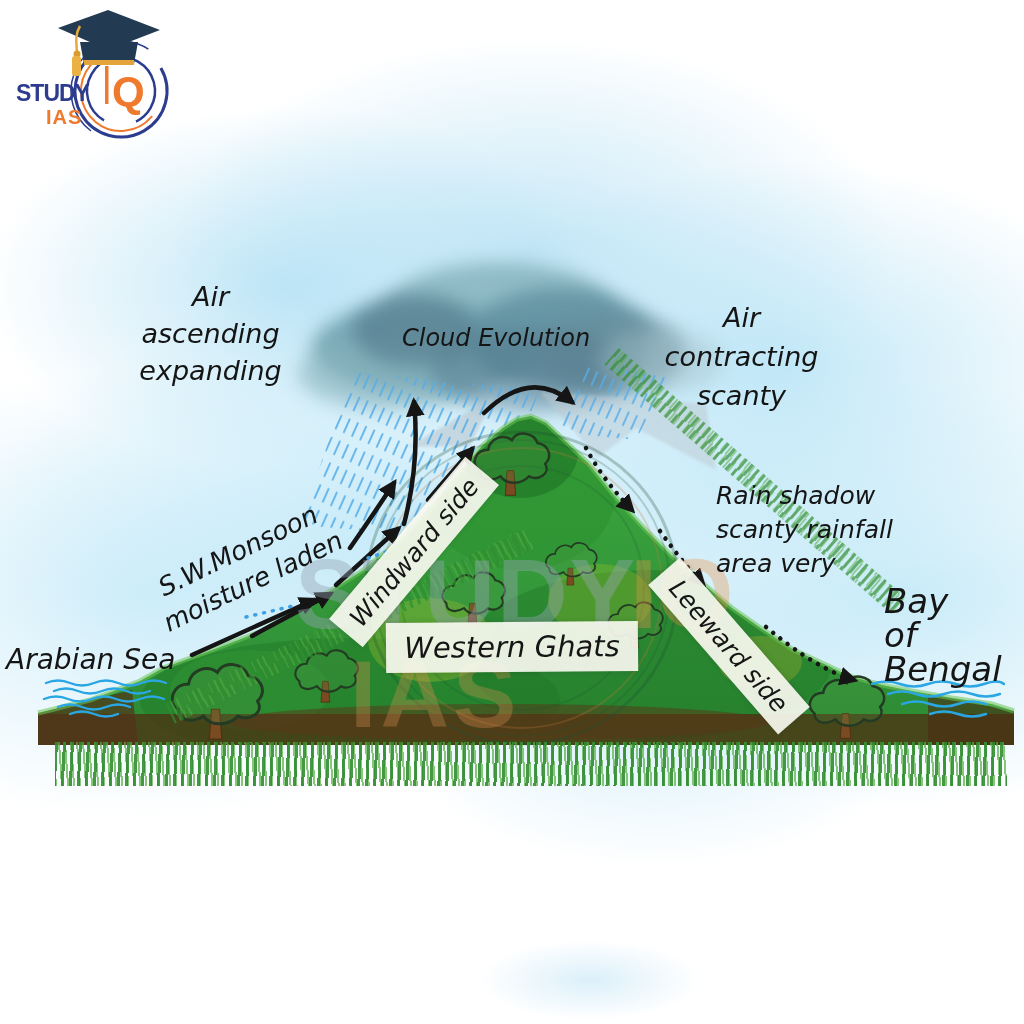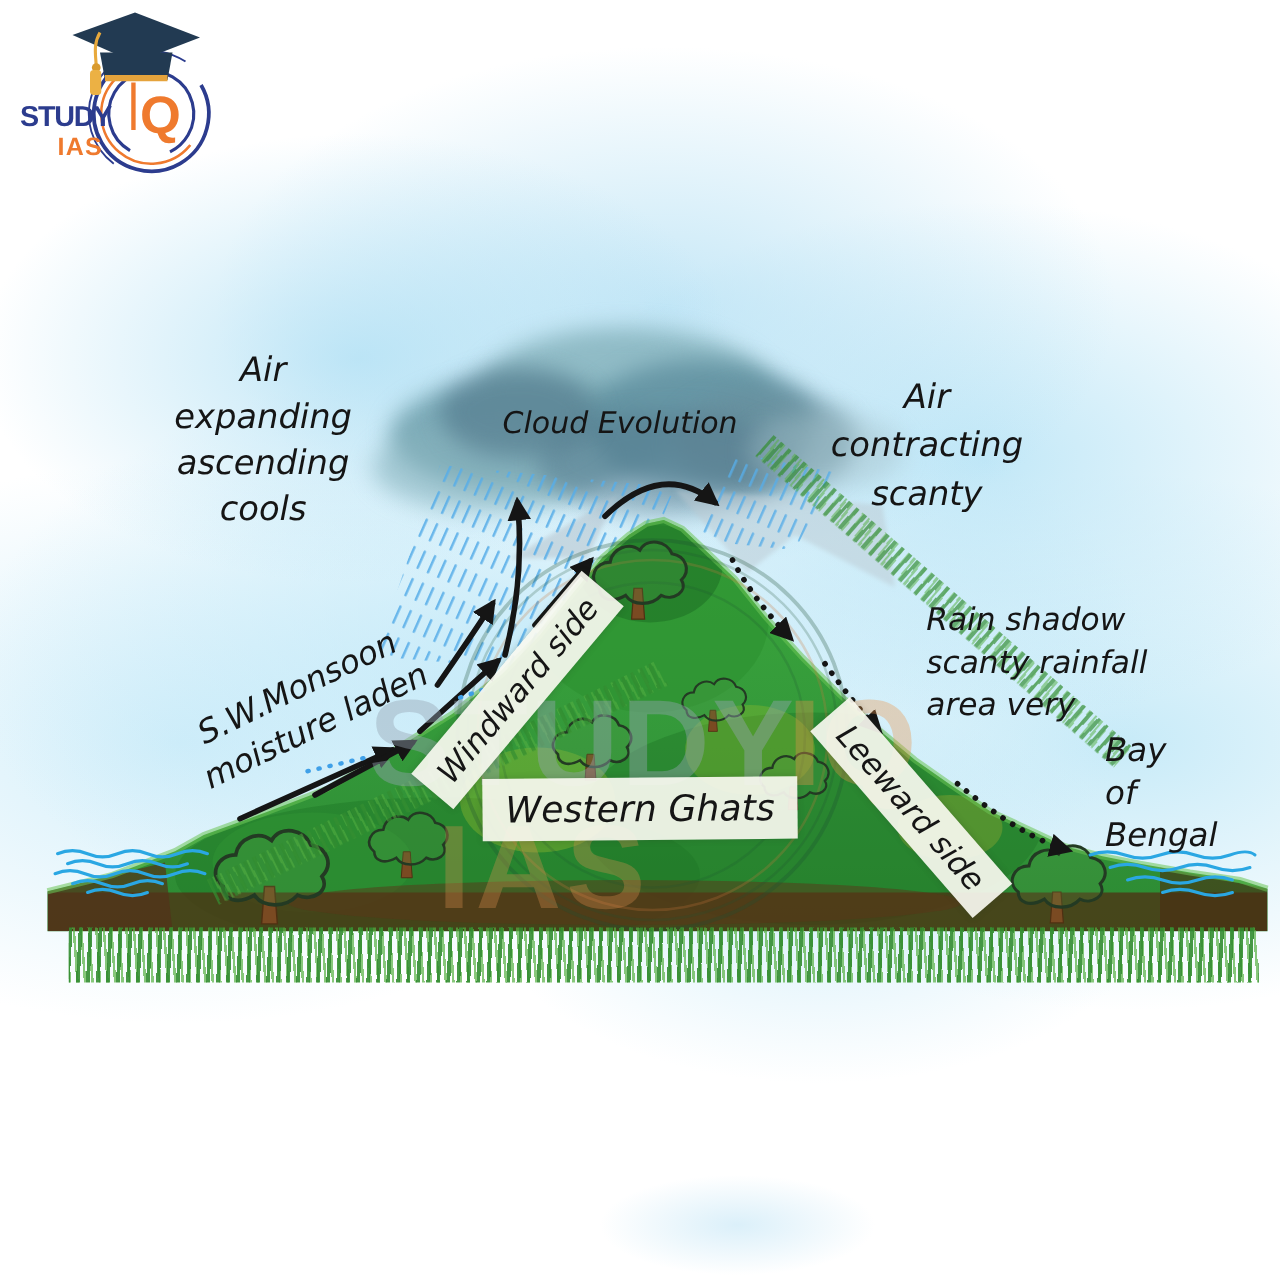--- a/index.html
+++ b/index.html
@@ -162,46 +162,46 @@
   <div class="grass" style="left:55px;top:742px;width:952px;height:44px;"></div>
   <div class="grass" style="left:150px;top:615px;width:400px;height:22px;transform:rotate(-26deg);opacity:.75;"></div>
   <div class="grass" style="left:565px;top:470px;width:380px;height:22px;transform:rotate(41deg);opacity:.75;"></div>
 
   <div class="wm" style="left:295px;top:538px;font-size:98px;color:rgba(150,165,178,.42);letter-spacing:2px;">STUDY</div>
   <div class="wm" style="left:630px;top:538px;font-size:98px;color:rgba(235,150,75,.35);">IQ</div>
   <div class="wm" style="left:350px;top:640px;font-size:95px;color:rgba(225,145,80,.32);letter-spacing:4px;">IAS</div>
 
   <div class="abs hand tc" style="left:108px;top:278px;width:205px;font-size:27px;line-height:37px;">
     <div>Air</div>
+    <div>ascending</div>
     <div>expanding</div>
-    <div>ascending</div>
-    <div>cools</div>
   </div>
 
   <div class="abs hand" style="left:402px;top:324px;font-size:24px;">Cloud Evolution</div>
 
   <div class="abs hand tc" style="left:634px;top:298px;width:215px;font-size:27px;line-height:39px;">
     <div>Air</div>
     <div>contracting</div>
     <div>scanty</div>
   </div>
 
-  <div class="abs hand" style="left:716px;top:479px;font-size:25px;line-height:34px;margin-left:25px;">
+  <div class="abs hand" style="left:716px;top:479px;font-size:25px;line-height:34px;">
     <div>Rain shadow</div>
     <div>scanty rainfall</div>
     <div>area very</div>
   </div>
 
   <div class="abs hand tc" style="left:128px;top:532px;width:235px;font-size:26px;line-height:34px;transform:rotate(-26deg);">
     <div>S.W.Monsoon</div>
     <div>moisture laden</div>
   </div>
 
-
-  <div class="abs hand" style="left:884px;top:584px;font-size:26px;line-height:34px;">
+  <div class="abs hand" style="left:6px;top:643px;font-size:28px;">Arabian Sea</div>
+
+  <div class="abs hand" style="left:884px;top:584px;font-size:34px;line-height:34px;">
     <div>Bay</div>
     <div>of</div>
     <div>Bengal</div>
   </div>
 
   <div class="banner hand" style="left:308px;top:530px;width:212px;height:44px;font-size:25px;transform:rotate(-50deg);">Windward side</div>
 
   <div class="banner hand" style="left:386px;top:622px;width:252px;height:50px;font-size:29px;transform:rotate(-0.5deg);">Western Ghats</div>
 
   <div class="banner hand" style="left:630px;top:625px;width:198px;height:42px;font-size:25px;transform:rotate(49deg);">Leeward side</div>

